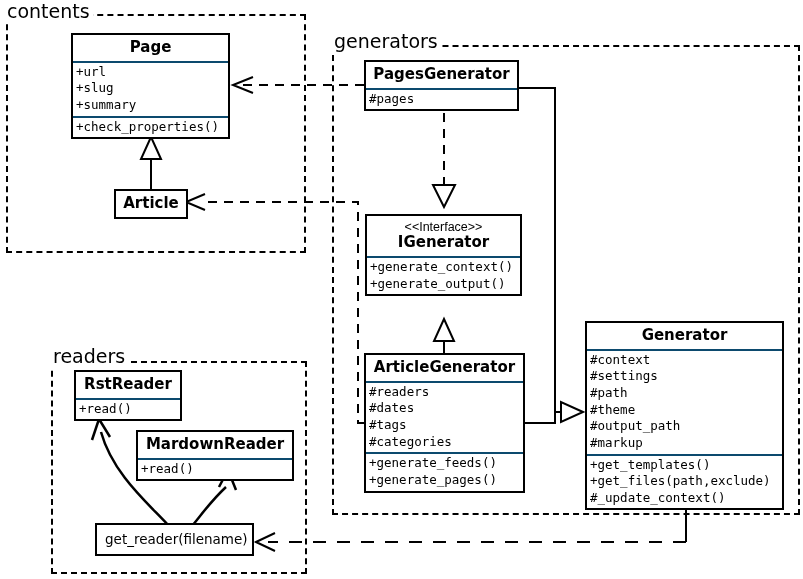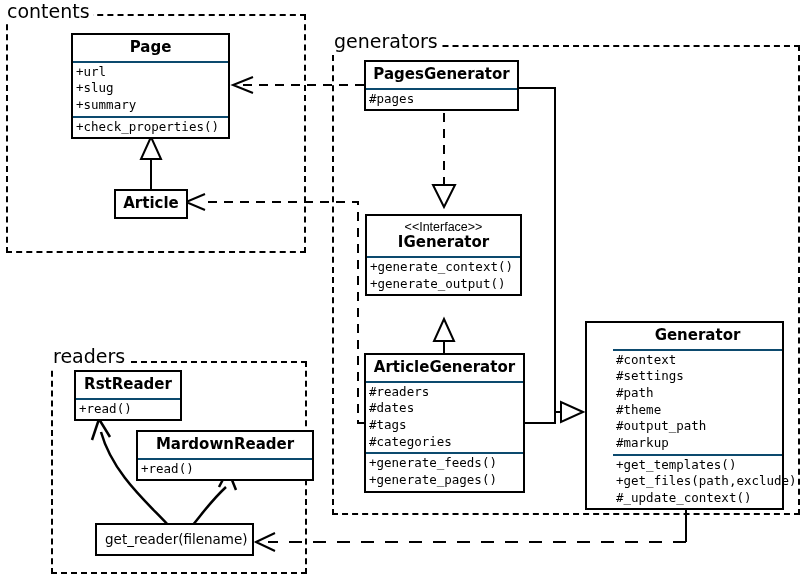--- a/index.html
+++ b/index.html
@@ -204,21 +204,21 @@
       <div class="row">#dates</div>
       <div class="row">#tags</div>
       <div class="row">#categories</div>
     </div>
     <div class="compartment">
       <div class="row">+generate_feeds()</div>
       <div class="row">+generate_pages()</div>
     </div>
   </div>
 
-  <div class="cls" style="left:585px; top:321px; width:199px;padding-left:26px;">
+  <div class="cls" style="left:585px; top:321px; width:199px;">
     <div class="name">Generator</div>
     <div class="compartment">
       <div class="row">#context</div>
       <div class="row">#settings</div>
       <div class="row">#path</div>
       <div class="row">#theme</div>
       <div class="row">#output_path</div>
       <div class="row">#markup</div>
     </div>
     <div class="compartment">
@@ -228,21 +228,21 @@
     </div>
   </div>
 
   <div class="cls" style="left:74px; top:370px; width:108px;">
     <div class="name">RstReader</div>
     <div class="compartment">
       <div class="row">+read()</div>
     </div>
   </div>
 
-  <div class="cls" style="left:136px; top:430px; width:178px;">
+  <div class="cls" style="left:136px; top:430px; width:158px;">
     <div class="name">MardownReader</div>
     <div class="compartment">
       <div class="row">+read()</div>
     </div>
   </div>
 
   <div class="cls plain" style="left:95px; top:523px; width:159px;">
     <div class="name">get_reader(filename)</div>
   </div>
 

